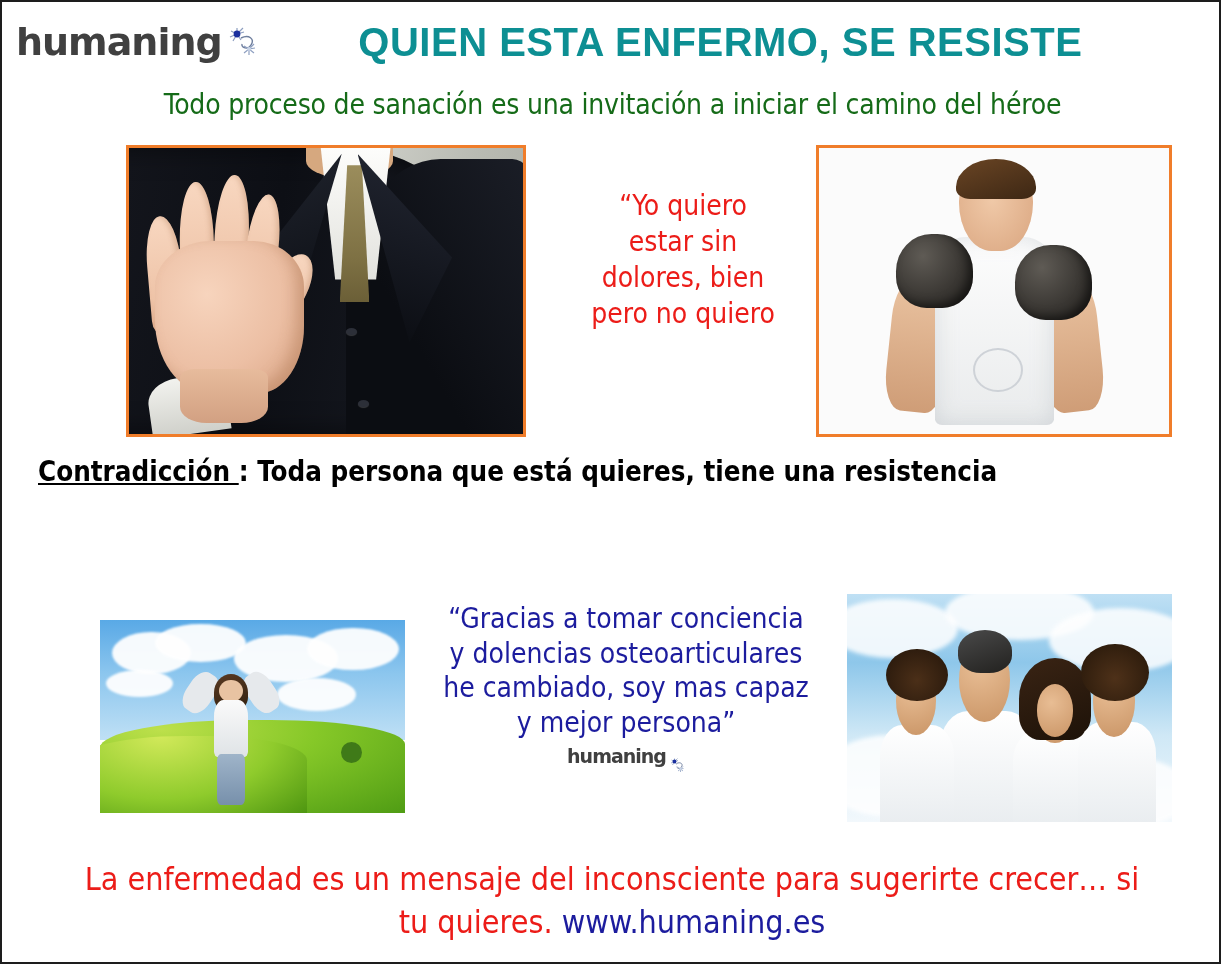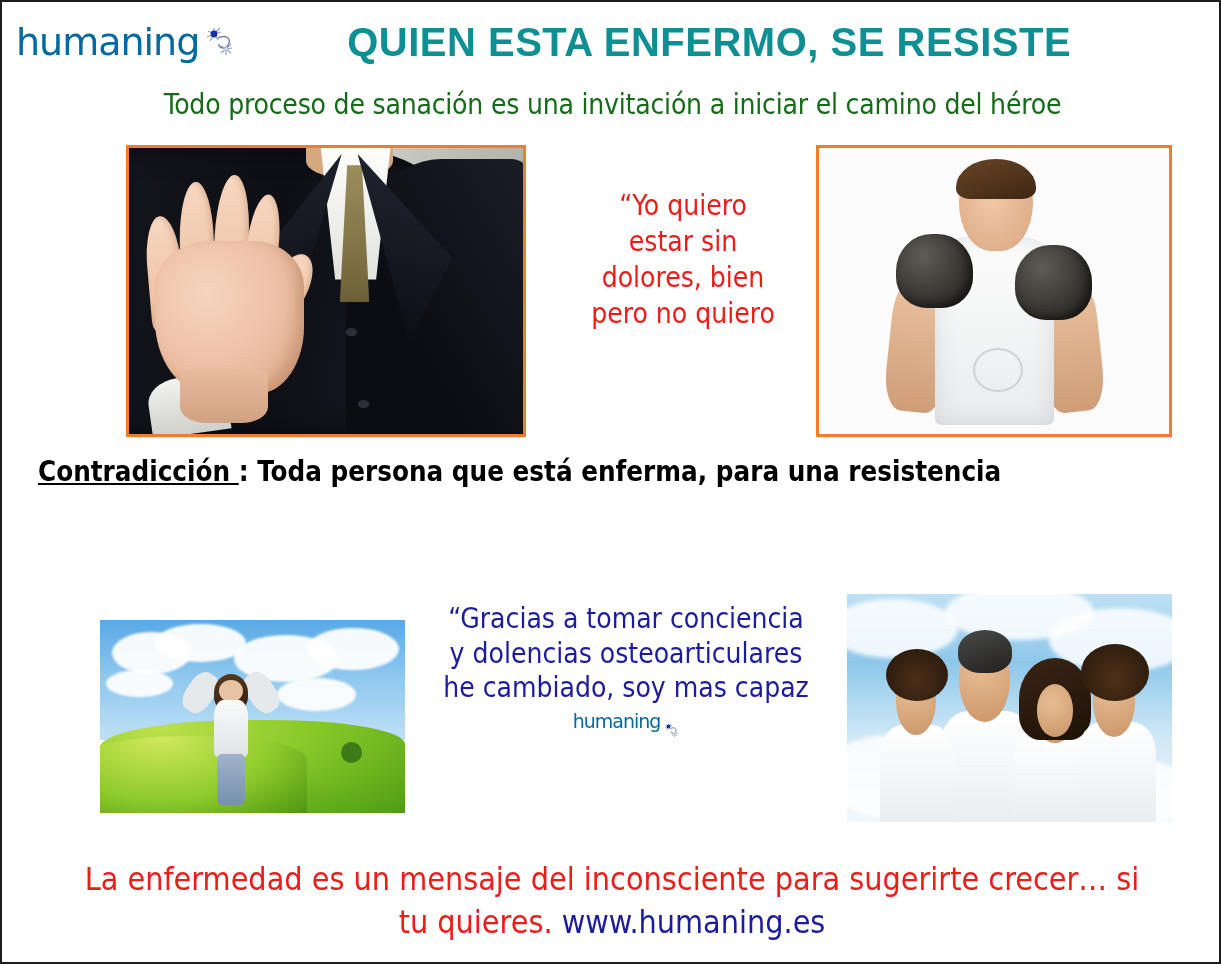--- a/index.html
+++ b/index.html
@@ -29,24 +29,24 @@
     align-items: center;
   }
   .brand-logo {
     margin-left: 14px;
     display: flex;
     align-items: center;
     height: 56px;
   }
   .brand-word {
     font-family: "DejaVu Sans", sans-serif;
-    font-weight: normal;
+    font-weight: bold;
     font-size: 38px;
     letter-spacing: -1px;
-    color: #0369a1;
+    color: #404040;
     line-height: 1;
   }
   .brand-mark {
     margin-left: 2px;
     width: 34px;
     height: 34px;
     position: relative;
     display: inline-block;
   }
   .slide-title {
@@ -349,21 +349,21 @@
     <div class="bx-arm" style="left:63%; top:46%; transform:rotate(-6deg);"></div>
     <div class="bx-shirt"></div>
     <div class="bx-wm"></div>
     <div class="bx-head"></div>
     <div class="bx-hair"></div>
     <div class="bx-glove" style="left:22%; top:30%;"></div>
     <div class="bx-glove" style="left:56%; top:34%;"></div>
   </div>
 
   <div class="contradiction">
-    <span class="c-underline">Contradicción </span><span>: </span><span>Toda persona que está enferma, para una resistencia</span>
+    <span class="c-underline">Contradicción </span><span>: </span><span>Toda persona que está quieres, tiene una resistencia</span>
   </div>
 
   <div class="photo-plain" id="photo-field">
     <div class="fl-sky"></div>
     <div class="fl-cloud" style="left:4%;  top:6%;  width:26%; height:22%;"></div>
     <div class="fl-cloud" style="left:18%; top:2%;  width:30%; height:20%;"></div>
     <div class="fl-cloud" style="left:44%; top:8%;  width:34%; height:24%;"></div>
     <div class="fl-cloud" style="left:68%; top:4%;  width:30%; height:22%;"></div>
     <div class="fl-cloud" style="left:58%; top:30%; width:26%; height:17%;"></div>
     <div class="fl-cloud" style="left:2%;  top:26%; width:22%; height:14%;"></div>
@@ -377,20 +377,21 @@
       <div class="fl-head"></div>
       <div class="fl-top"></div>
       <div class="fl-jeans"></div>
     </div>
   </div>
 
   <div class="quote-blue">
     <div>“Gracias a tomar conciencia</div>
     <div>y dolencias osteoarticulares</div>
     <div>he cambiado, soy mas capaz</div>
+    <div>y mejor persona”</div>
     <div class="quote-blue-logo">
       <span class="brand-word">humaning</span>
       <span class="brand-mark">
         <svg viewBox="0 0 34 34" width="17" height="17" aria-hidden="true">
           <g stroke="#8e9fc0" stroke-width="1.6" fill="none">
             <path d="M13 9 L13 3 M13 9 L7 6 M13 9 L6 12 M13 9 L9 16 M13 9 L17 15 M13 9 L20 7 M13 9 L19 3"></path>
             <path d="M17 13 C25 9, 31 14, 27 20 C24 25, 17 23, 18 19" stroke="#6f7f9e" stroke-width="1.8"></path>
             <path d="M25 24 L25 30 M25 24 L20 28 M25 24 L30 28 M25 24 L31 23 M25 24 L20 21 M25 24 L30 19"></path>
           </g>
           <circle cx="13" cy="9" r="3.8" fill="#1a2f9e"></circle>

